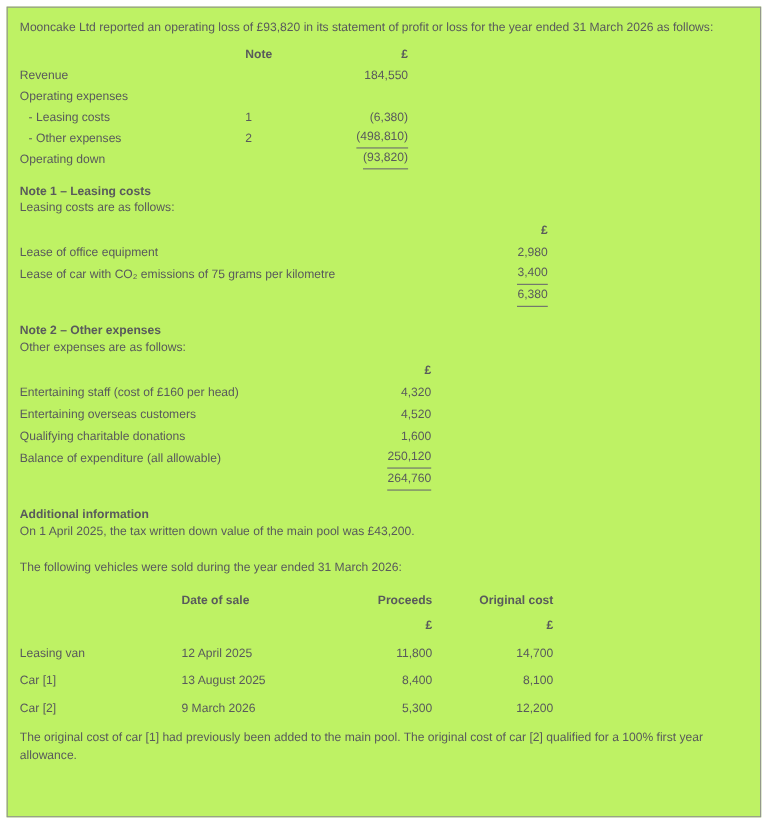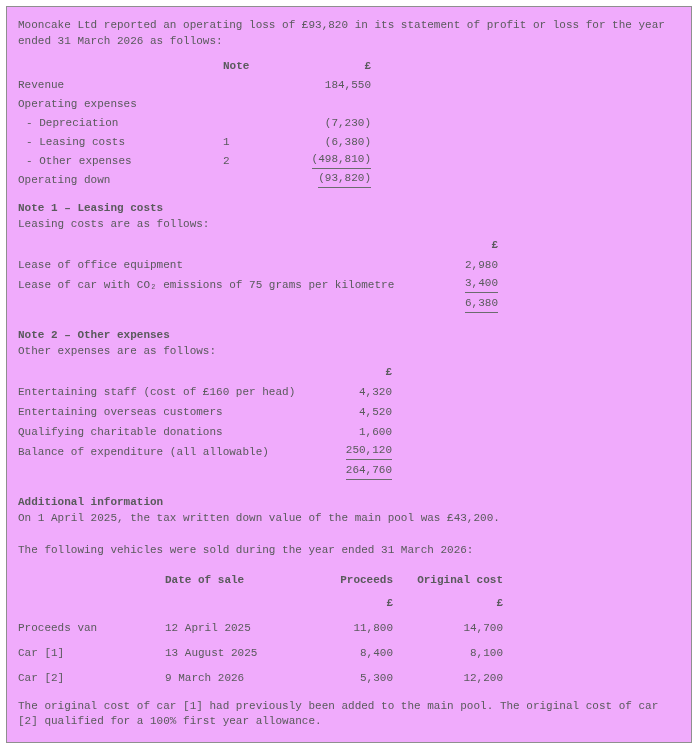--- a/index.html
+++ b/index.html
@@ -11,27 +11,26 @@
     font-family: "Liberation Sans", "DejaVu Sans", sans-serif;
   }
   .doc-box {
     position: absolute;
     left: 6px;
     top: 6px;
     width: 686px;
     height: 737px;
     box-sizing: border-box;
     border: 1.5px solid #8f8f8f;
-    background: #f0abfc;
+    background: #bef264;
     padding: 8px 14px 8px 11px;
     color: #595a5c;
     font-size: 11px;
     line-height: 15.5px;
     overflow: hidden;
-    font-family: Liberation Mono, monospace;
   }
   p { margin: 0; }
   .bold { font-weight: bold; }
   .intro { margin: 3px 0 6px 0; max-width: 655px; }
   table { border-collapse: collapse; table-layout: fixed; }
   td { padding: 0; vertical-align: bottom; white-space: nowrap; overflow: visible; }
   .num { text-align: right; }
   .ctr { text-align: left; }
   .u {
     display: inline-block;
@@ -90,25 +89,20 @@
       <td>Revenue</td>
       <td class="ctr"></td>
       <td class="num">184,550</td>
     </tr>
     <tr>
       <td>Operating expenses</td>
       <td class="ctr"></td>
       <td class="num"></td>
     </tr>
     <tr>
-      <td class="indent">- Depreciation</td>
-      <td class="ctr"></td>
-      <td class="num">(7,230)</td>
-    </tr>
-    <tr>
       <td class="indent">- Leasing costs</td>
       <td class="ctr">1</td>
       <td class="num">(6,380)</td>
     </tr>
     <tr>
       <td class="indent">- Other expenses</td>
       <td class="ctr">2</td>
       <td class="num"><span class="u">(498,810)</span></td>
     </tr>
     <tr>
@@ -204,21 +198,21 @@
         <td class="num bold">Proceeds</td>
         <td class="num bold">Original cost</td>
       </tr>
       <tr class="veh-cur">
         <td></td>
         <td></td>
         <td class="num bold">£</td>
         <td class="num bold">£</td>
       </tr>
       <tr>
-        <td>Proceeds van</td>
+        <td>Leasing van</td>
         <td>12 April 2025</td>
         <td class="num">11,800</td>
         <td class="num">14,700</td>
       </tr>
       <tr>
         <td>Car [1]</td>
         <td>13 August 2025</td>
         <td class="num">8,400</td>
         <td class="num">8,100</td>
       </tr>

